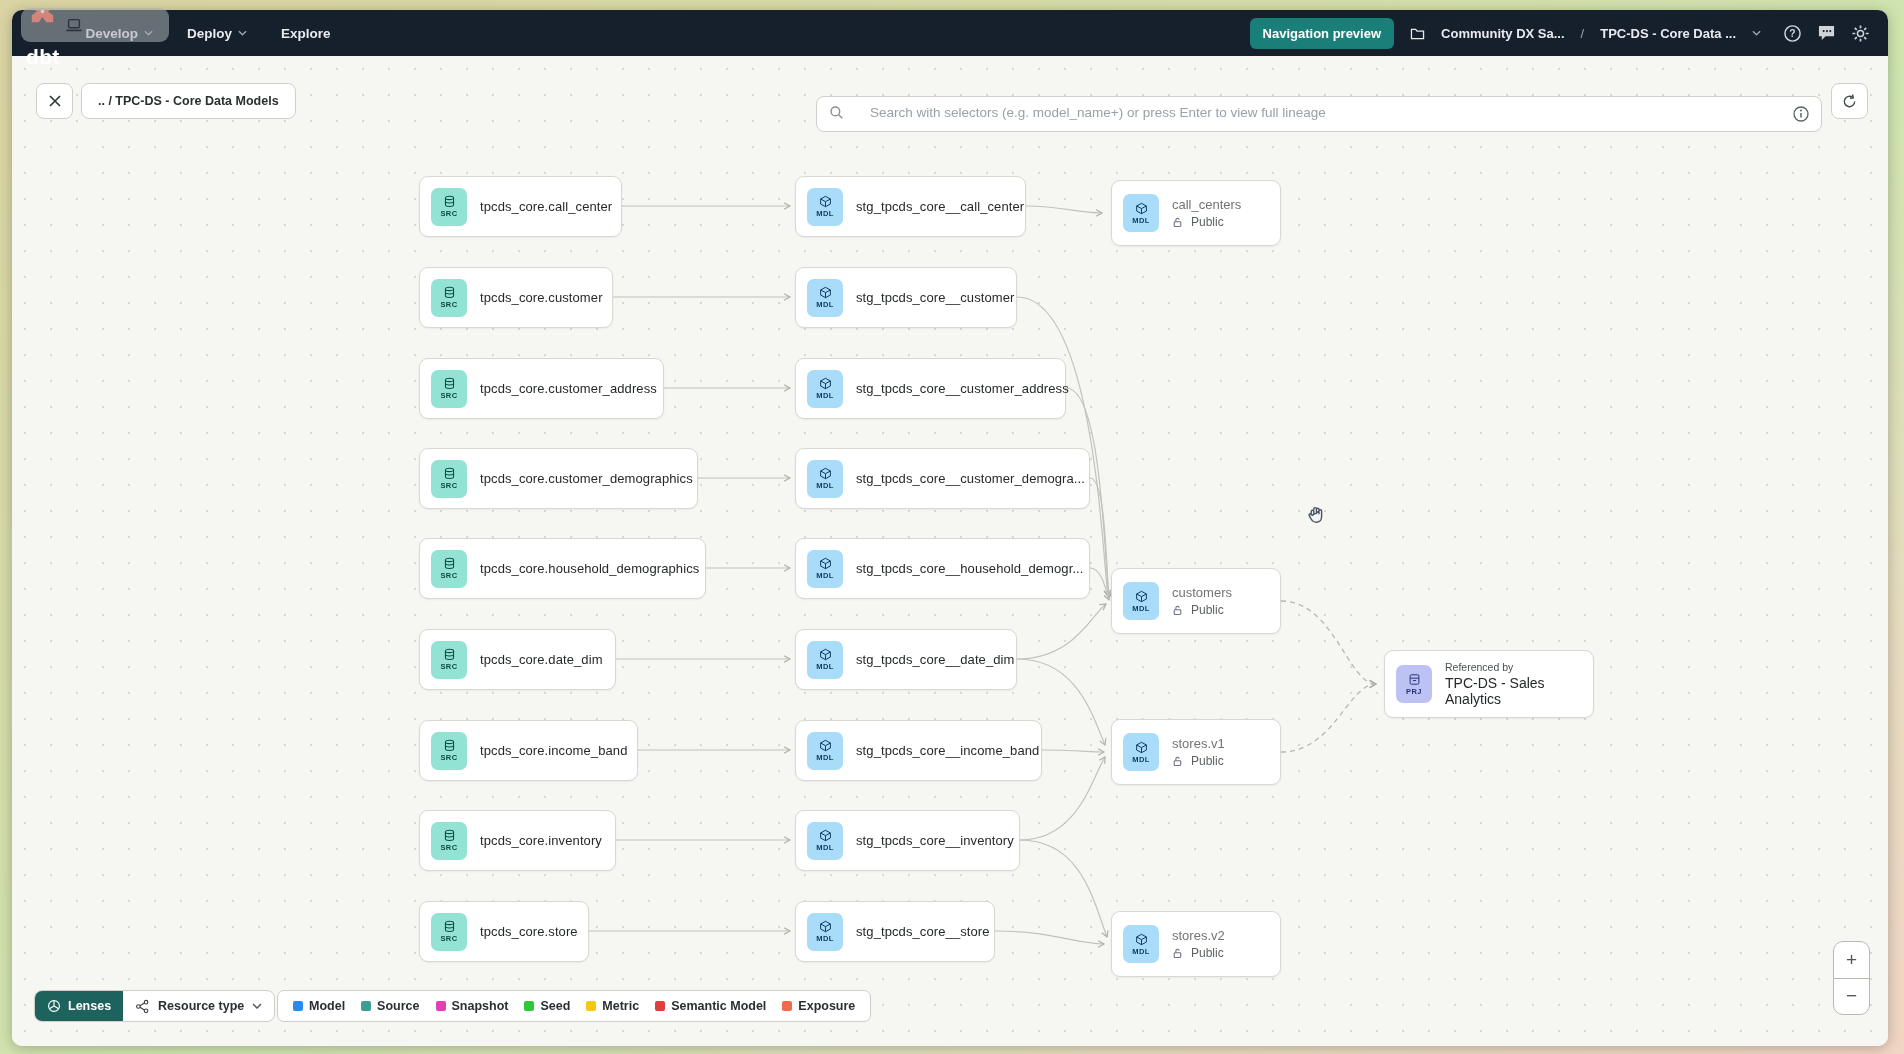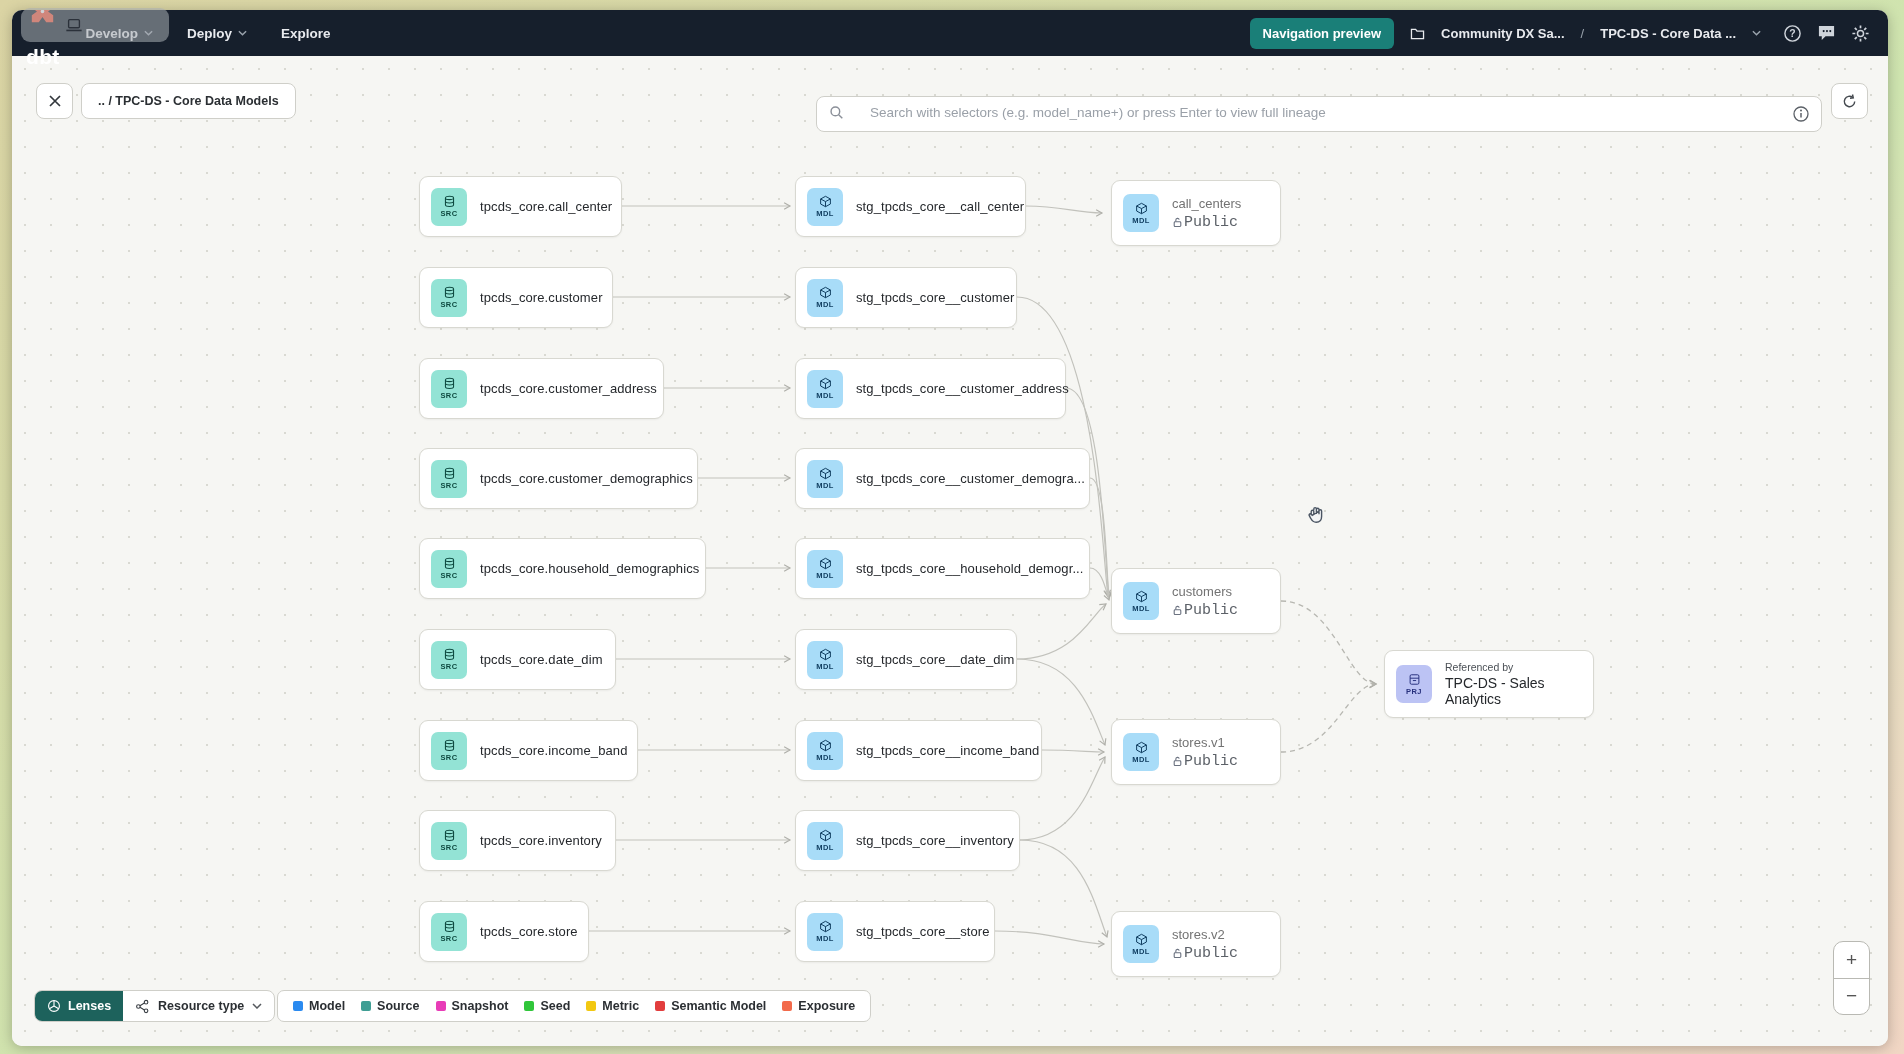--- a/index.html
+++ b/index.html
@@ -47,21 +47,21 @@
   .node { position:absolute; background:#fff; border:1px solid #d8d8d1; border-radius:9px; box-shadow:0 1px 2px rgba(0,0,0,.05);
     display:flex; align-items:center; gap:13px; padding:0 14px 0 11px; height:61px; cursor:pointer; }
   .node-label { font-size:13px; color:#25282c; letter-spacing:.1px; white-space:nowrap; }
   .tile { width:36px; height:38px; border-radius:7px; display:flex; flex-direction:column; align-items:center; justify-content:center; gap:1px; flex:none; }
   .tile-badge { font-size:7.5px; font-weight:700; letter-spacing:.4px; }
   .tile-src { background:#93e3d5; } .tile-src .tile-badge { color:#0e4a40; }
   .tile-mdl { background:#a8dcf8; } .tile-mdl .tile-badge { color:#0d3b5e; }
   .tile-prj { background:#bcc3f4; } .tile-prj .tile-badge { color:#27307d; }
   .node.two-line { height:66px; }
   .pub-title { font-size:13px; color:#737373; font-weight:400; }
-  .pub-access { display:flex; align-items:center; gap:1px; margin-top:3px; font-size:15px; color:#5c6168;font-family:Liberation Mono, monospace; }
+  .pub-access { display:flex; align-items:center; gap:8px; margin-top:3px; font-size:12px; color:#5c6168; }
   .prj-title { font-size:10.5px; color:#4a4f55; }
   .prj-label { font-size:14px; color:#25282c; margin-top:2px; }
 
   
   .lens-group { position:absolute; left:22px; top:934px; height:32px; display:flex; border:1px solid #cfcfc9; border-radius:8px; overflow:hidden; background:#fff; }
   .lens-seg { display:flex; align-items:center; gap:7px; padding:0 12px; cursor:pointer; }
   .lens-seg.dark { background:#1d625c; color:#fff; font-size:12.5px; font-weight:700; }
   .lens-seg.light { color:#2b2f33; font-size:12.5px; font-weight:700; gap:8px; }
   .legend-card { position:absolute; left:265px; top:934px; height:32px; background:#fff; border:1px solid #cfcfc9; border-radius:7px;
     display:flex; align-items:center; gap:16px; padding:15px 15px; }

